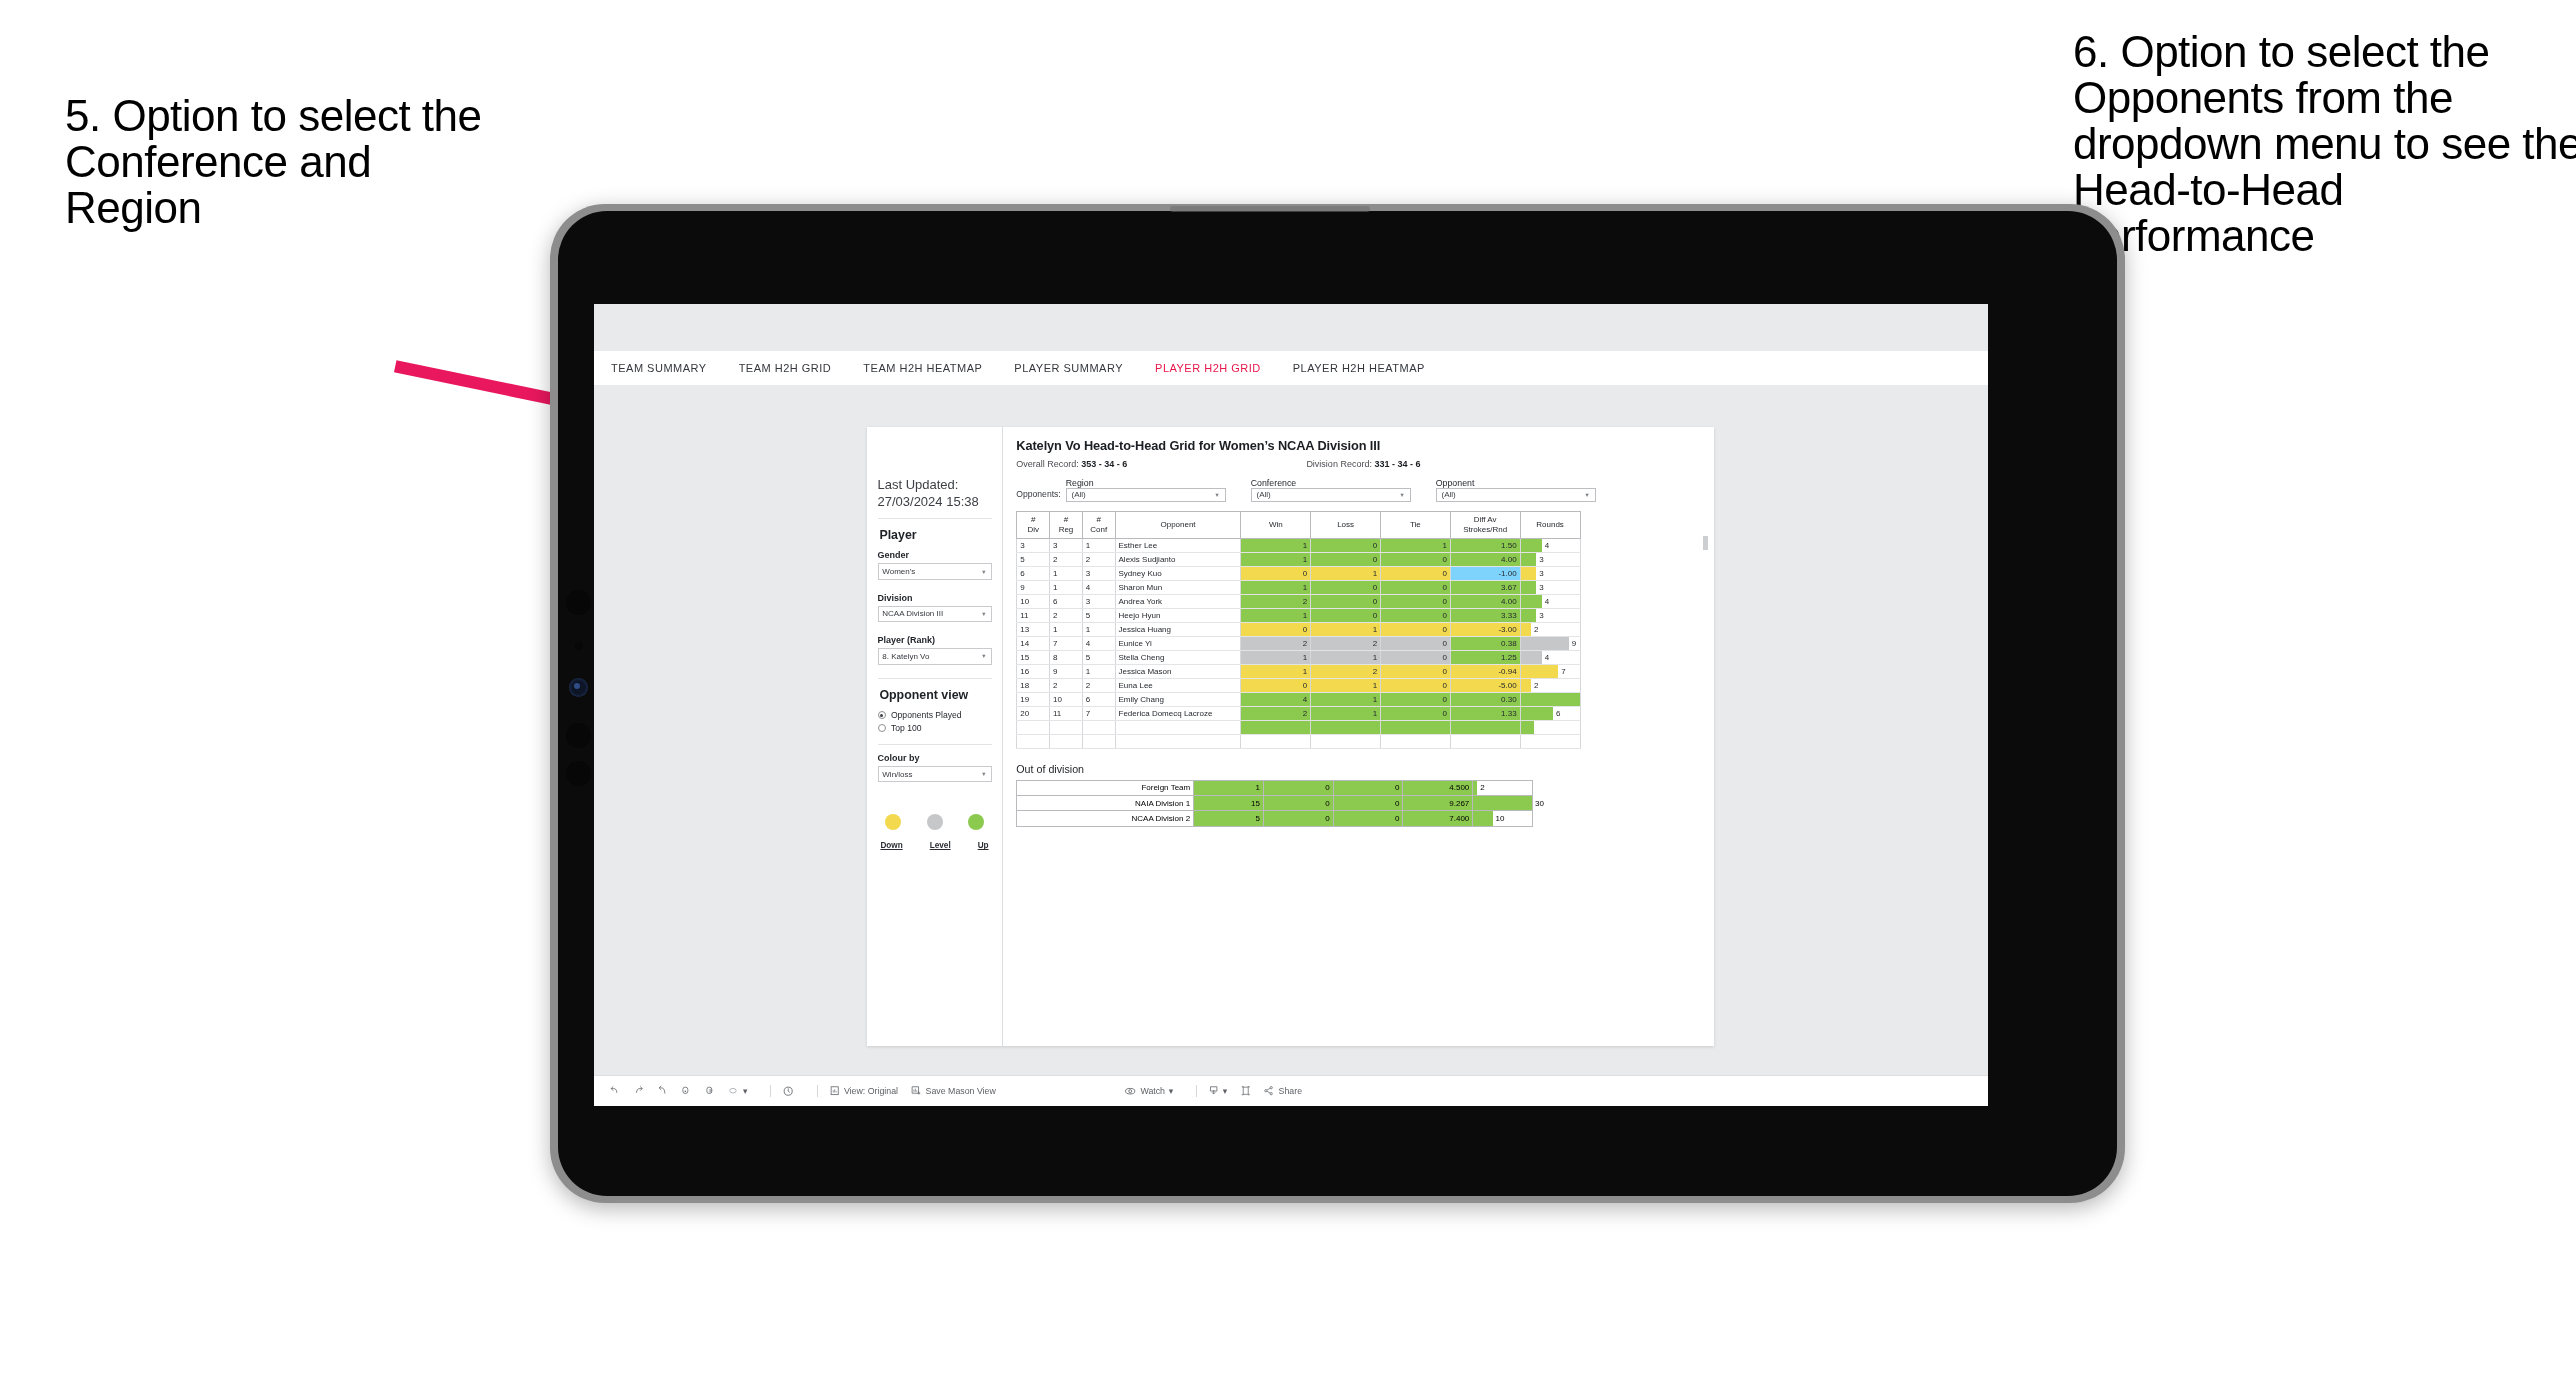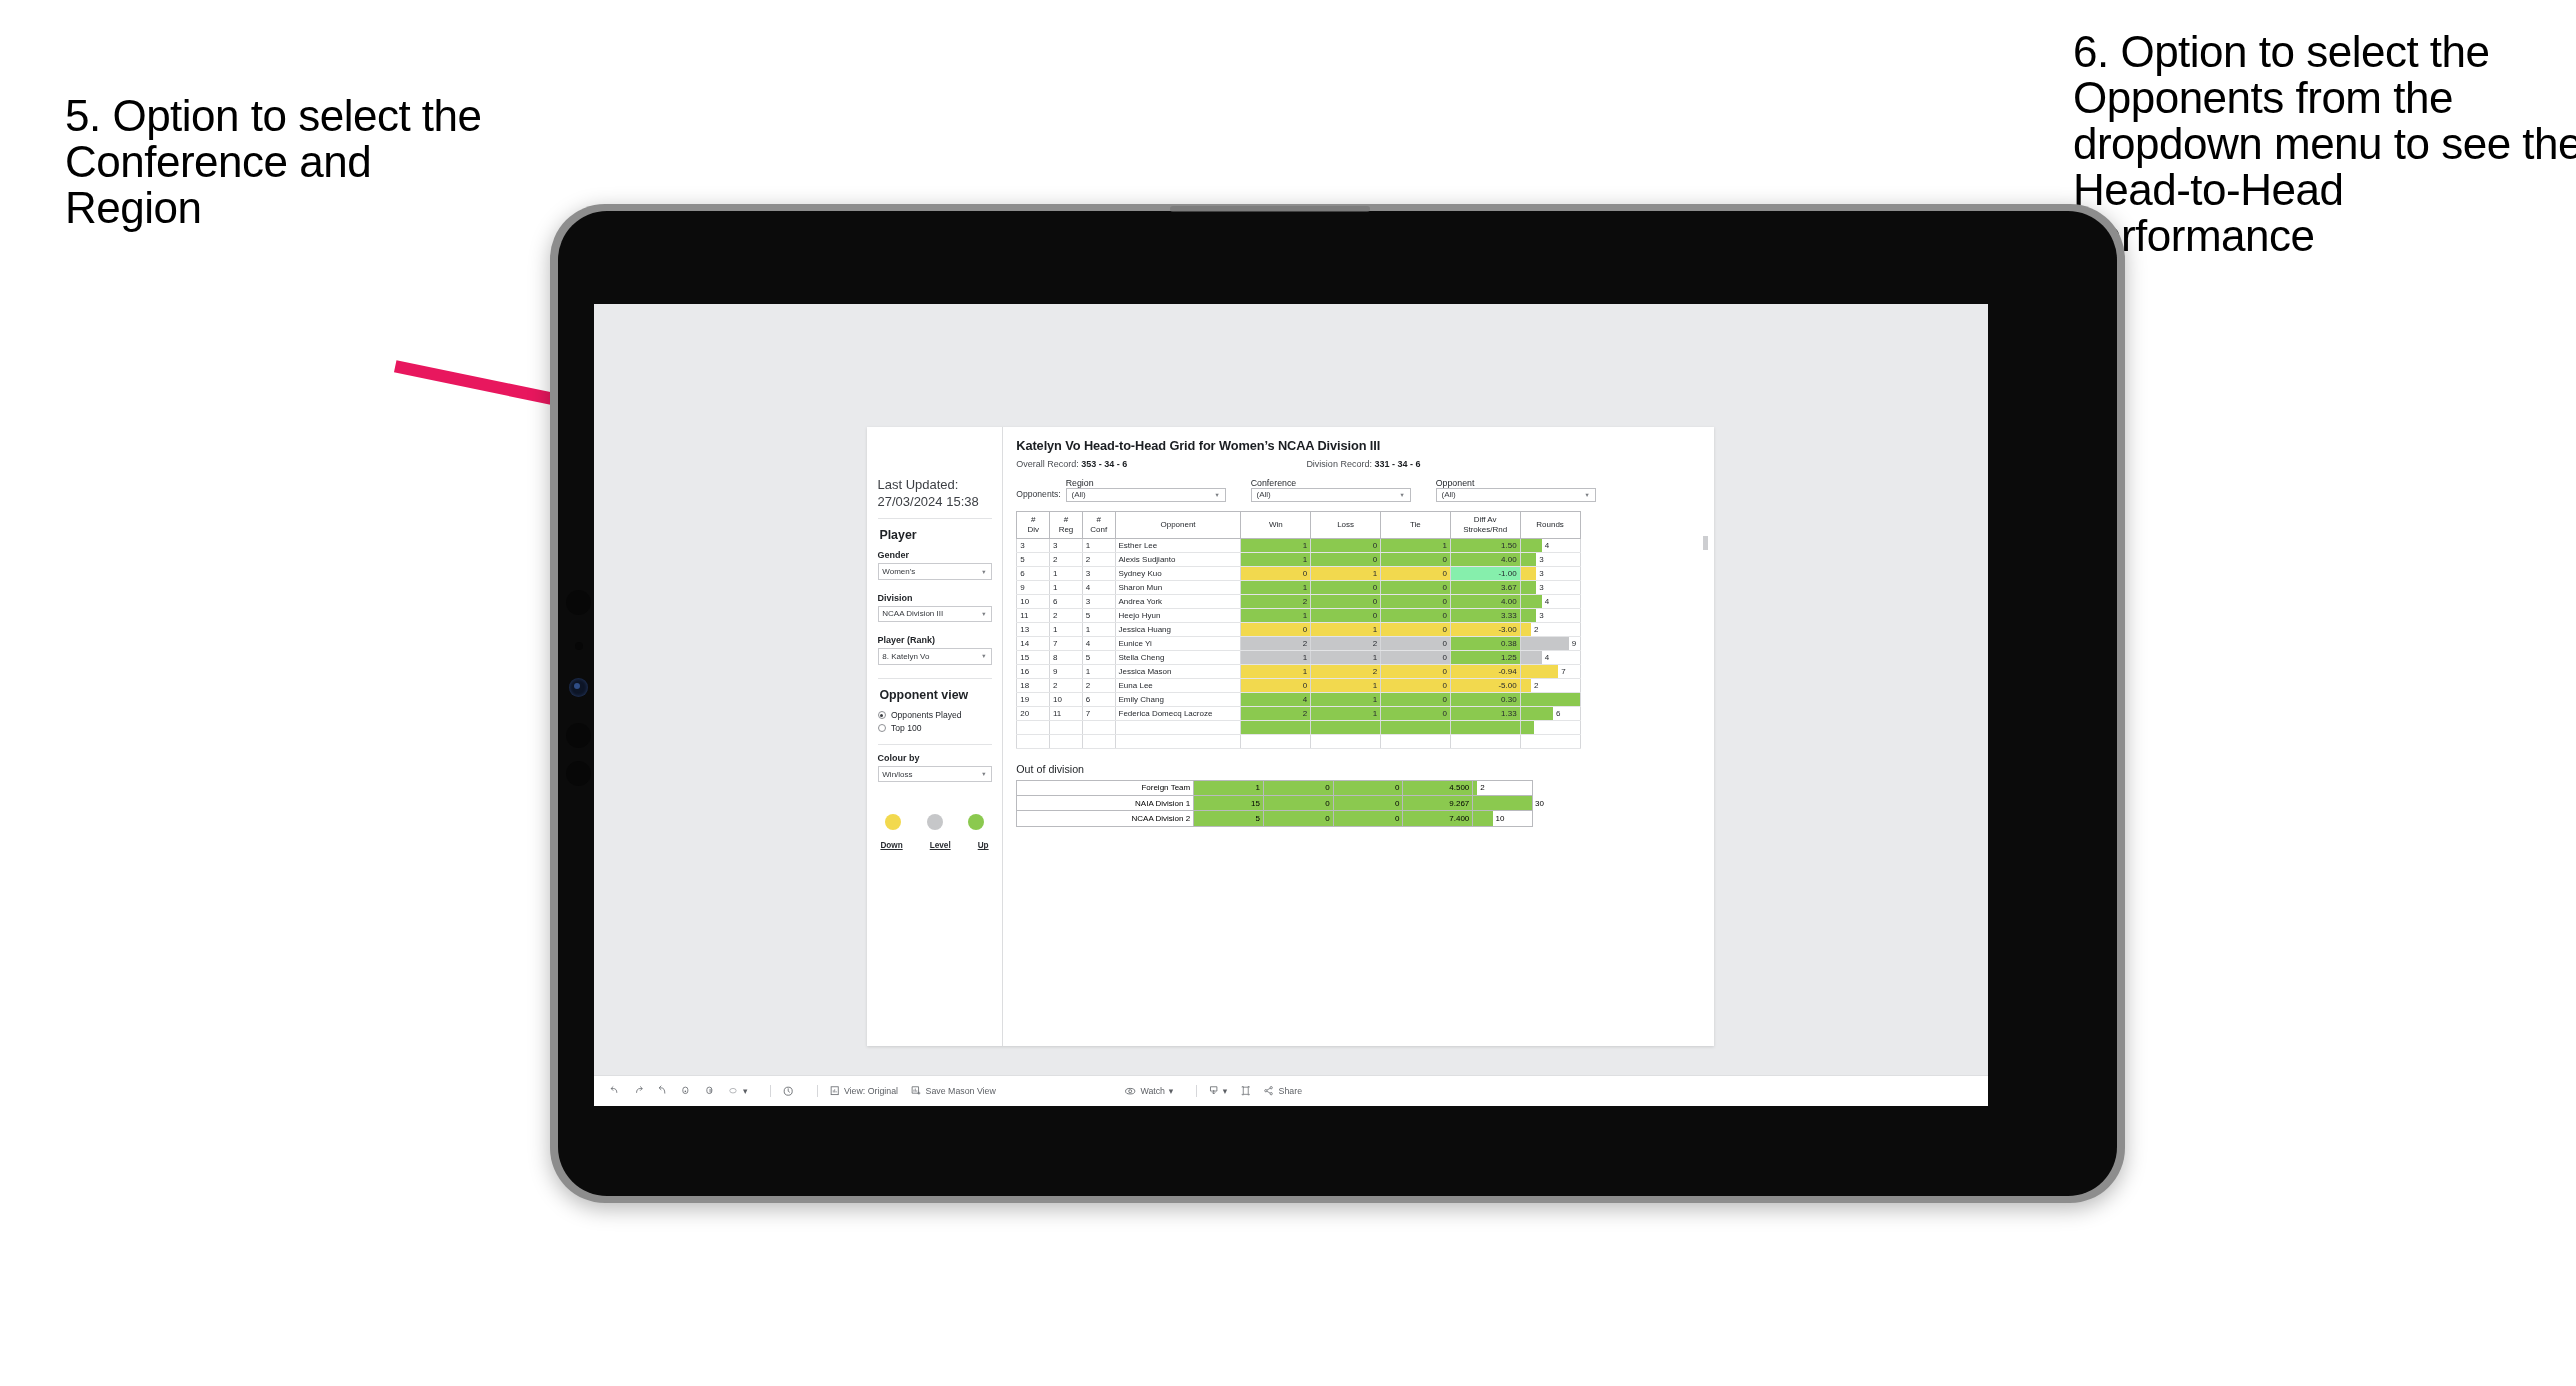--- a/index.html
+++ b/index.html
@@ -163,20 +163,28 @@
 <div class="top-notch"></div>
 <div class="bezel-dot" id="dot1"></div>
 <div class="bezel-dot" id="dot2"></div>
 <div class="bezel-dot" id="dot3"></div>
 <div class="bezel-dot" id="dot4"></div>
 <div class="bezel-dot" id="dot5"></div>
 
 <div id="screen">
 
 
+  <div id="subnav">
+    <div class="subnav-item">TEAM SUMMARY</div>
+    <div class="subnav-item">TEAM H2H GRID</div>
+    <div class="subnav-item">TEAM H2H HEATMAP</div>
+    <div class="subnav-item">PLAYER SUMMARY</div>
+    <div class="subnav-item active">PLAYER H2H GRID</div>
+    <div class="subnav-item">PLAYER H2H HEATMAP</div>
+  </div>
 
   <div id="workspace">
     <div id="card">
 
       <div id="side">
         <div id="lastupd">Last Updated: 27/03/2024 15:38</div>
         <div class="side-rule"></div>
         <div class="side-h">Player</div>
 
         <div class="fld-label">Gender</div>
@@ -310,21 +318,21 @@
                   </td>
                 </tr>
                 <tr>
                   <td class="c-div">6</td>
                   <td class="c-reg">1</td>
                   <td class="c-conf">3</td>
                   <td class="c-opp">Sydney Kuo</td>
                   <td class="c-num" style="background:#f2d94e">0</td>
                   <td class="c-num" style="background:#f2d94e">1</td>
                   <td class="c-num" style="background:#f2d94e">0</td>
-                  <td class="c-num" style="background:#86efac">-1.00</td>
+                  <td class="c-num" style="background:#7dd3fc">-1.00</td>
                   <td class="c-rnd">
                     <div class="rndbar" style="width:27%;background:#f2d94e"></div>
                     <div class="rndval" style="margin-left:27%">3</div>
                   </td>
                 </tr>
                 <tr>
                   <td class="c-div">9</td>
                   <td class="c-reg">1</td>
                   <td class="c-conf">4</td>
                   <td class="c-opp">Sharon Mun</td>

